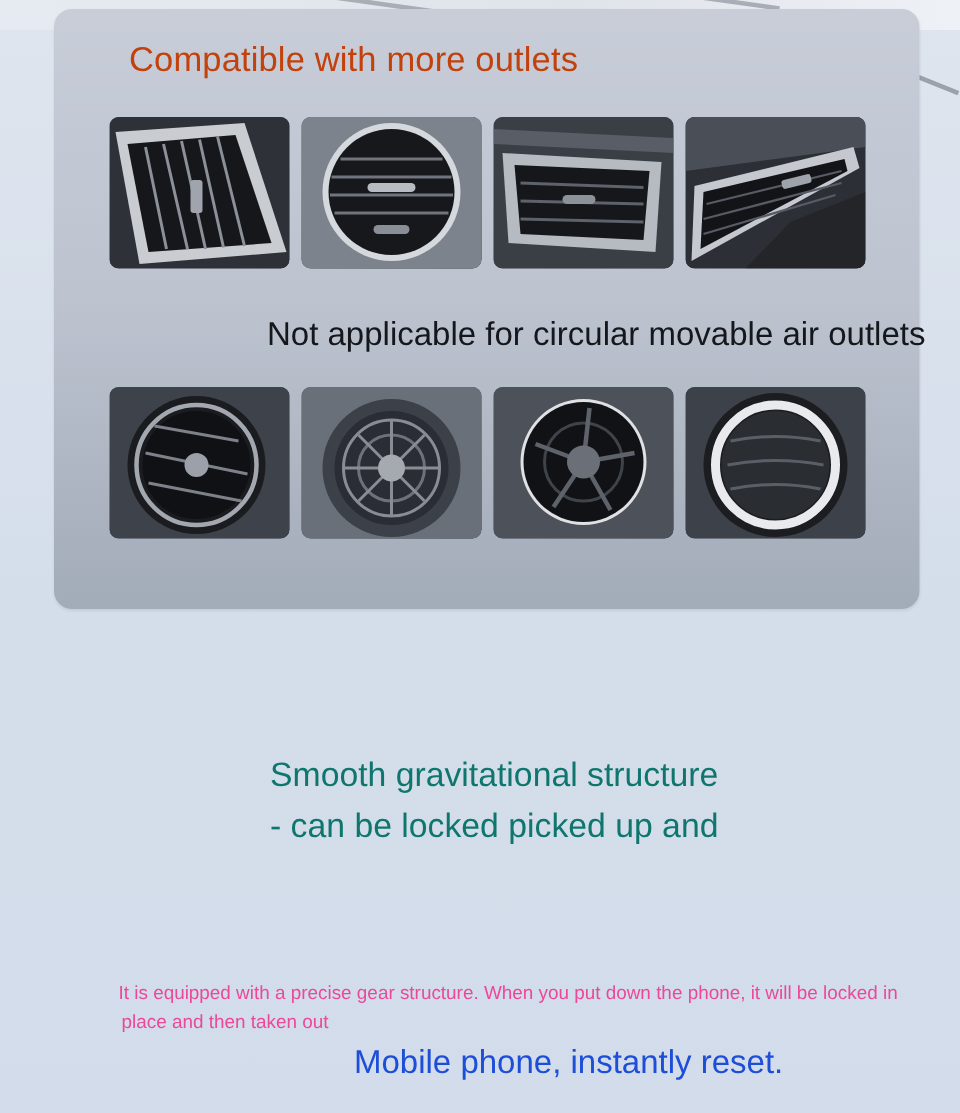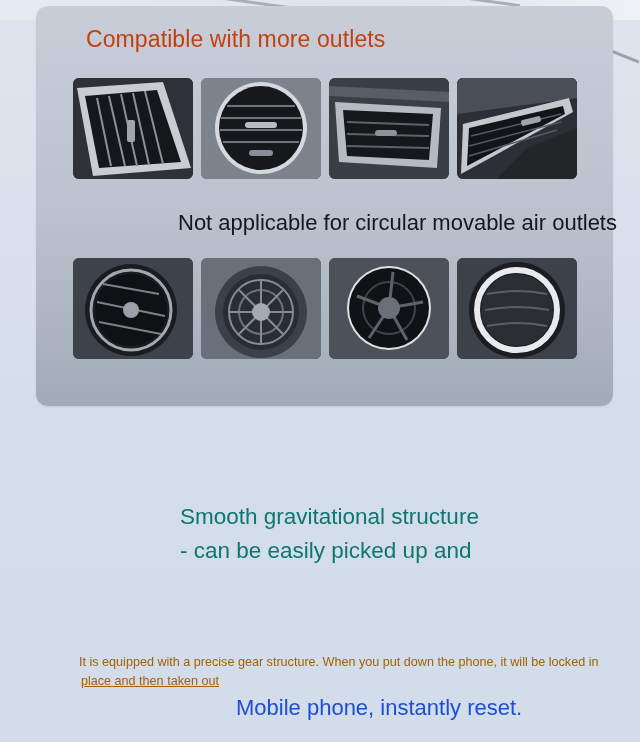--- a/index.html
+++ b/index.html
@@ -16,23 +16,23 @@
   .panel-title{position:absolute;left:0;right:0;top:26px;padding-left:86px;font-size:23px;
     color:#c2410c;letter-spacing:.1px;}
   .row{position:absolute;left:36px;display:flex;gap:8px;}
   .row.r1{top:78px;}
   .row.r2{top:258px;}
   .tile{width:120px;height:101px;border-radius:6px;overflow:hidden;position:relative;
     background:linear-gradient(135deg,#5a606a,#2a2e35);}
   .note{position:absolute;top:210px;left:142px;font-size:22px;color:#15171c;}
   .tile svg{display:block;}
   .headline{position:absolute;left:155px;top:500px;font-size:22.5px;line-height:34px;color:#0f766e;margin-left:25px;}
-  .body-text{position:absolute;left:79px;top:653px;width:540px;font-size:12.6px;line-height:19px;color:#a16207;}
+  .body-text{position:absolute;left:79px;top:653px;width:540px;font-size:12.6px;line-height:19px;color:#ec4899;}
   .body-text span{display:block;}
-  .body-text .l2{padding-left:2px;text-decoration:underline;}
+  .body-text .l2{padding-left:2px;}
   .tagline{position:absolute;left:236px;top:695px;font-size:22px;color:#1d4ed8;}
 </style>
 </head>
 <body>
 
 <div class="top-deco">
   <div class="streak" style="left:200px;top:2px;width:120px;"></div>
   <div class="streak" style="left:460px;top:0px;width:60px;"></div>
 </div>
 <div class="right-streak"></div>
@@ -161,21 +161,21 @@
         <path d="M30 36 Q60 30 90 36"></path>
           <path d="M28 52 Q60 46 92 52"></path>
           <path d="M30 68 Q60 62 90 68"></path>
       </g>
     </svg>
   </div>
 </div>
 
 <div class="headline">
   <div>Smooth gravitational structure</div>
-  <div>- can be easily picked up and</div>
+  <div>- can be locked picked up and</div>
 </div>
 
 <div class="body-text">
   <span>It is equipped with a precise gear structure. When you put down the phone, it will be locked in</span>
   <span class="l2">place and then taken out</span>
 </div>
 
 <div class="tagline">Mobile phone, instantly reset.</div>
 
 </body></html>

